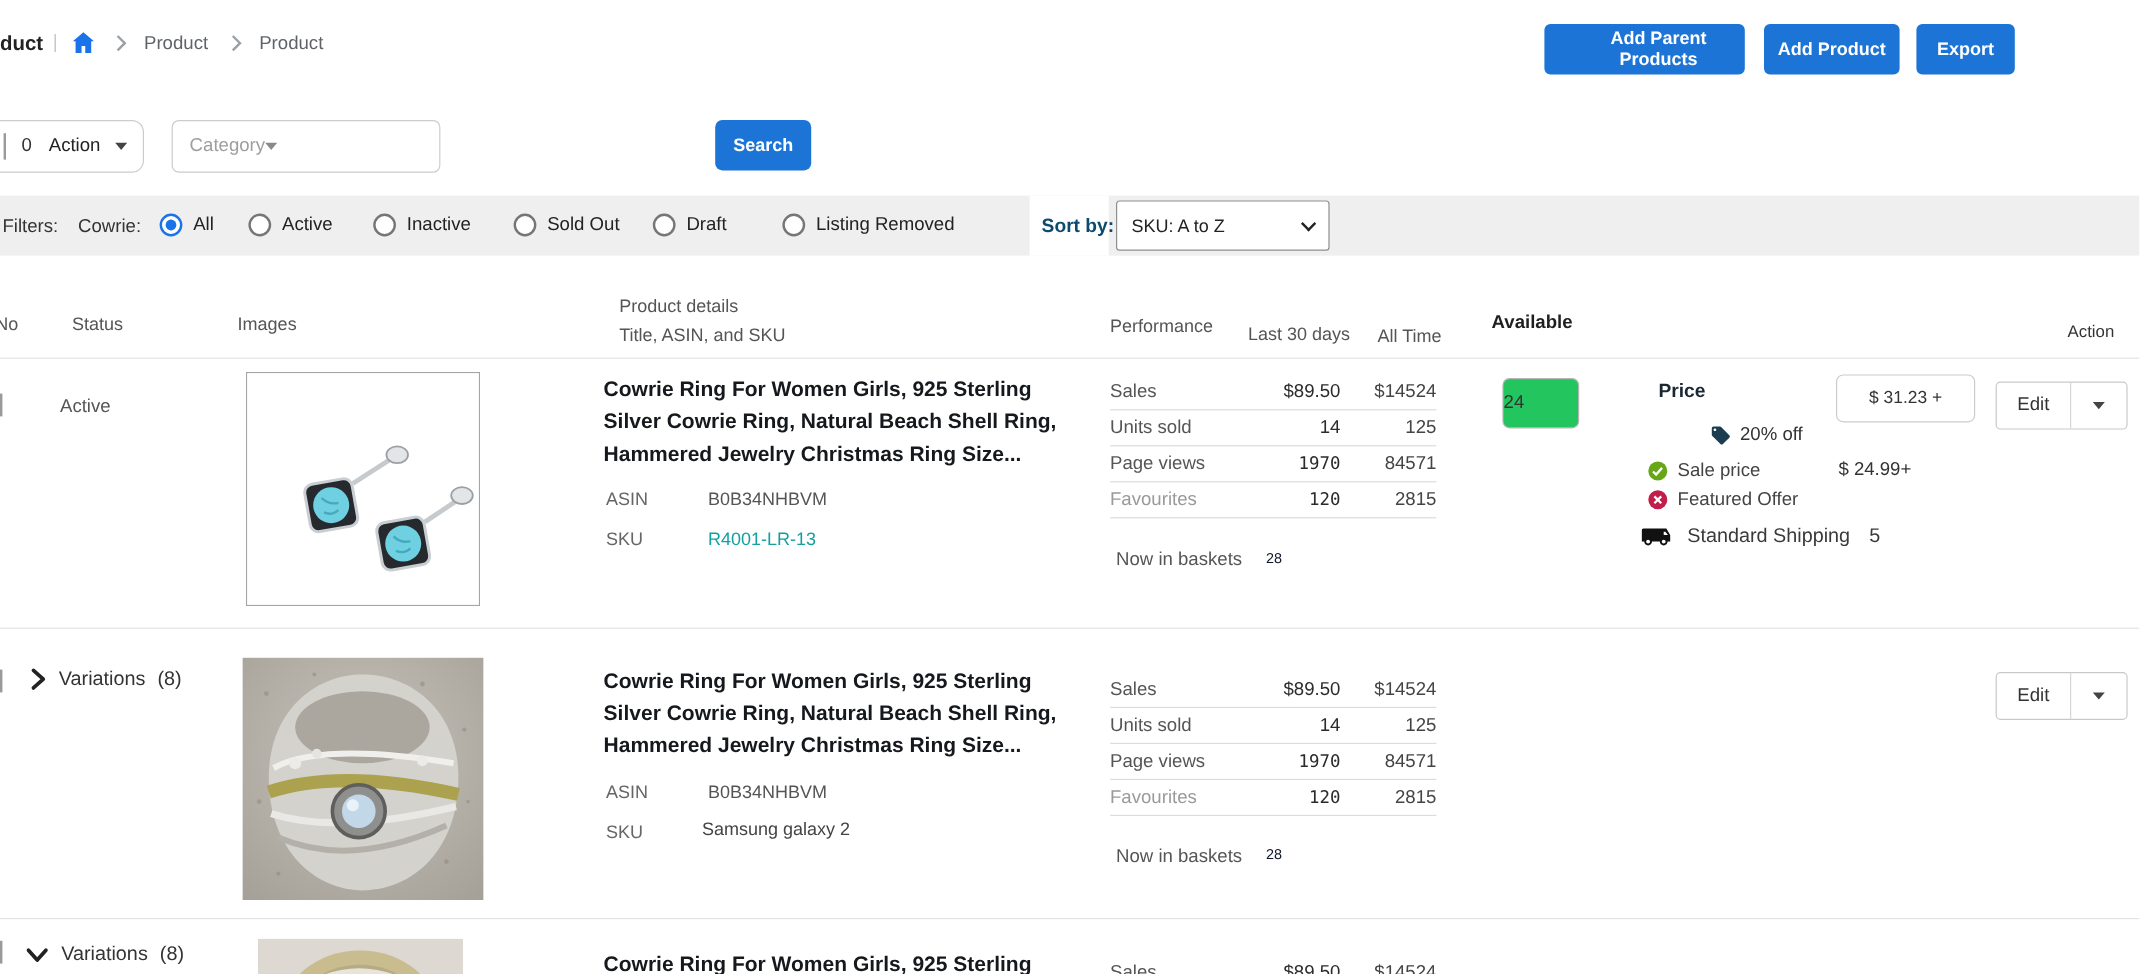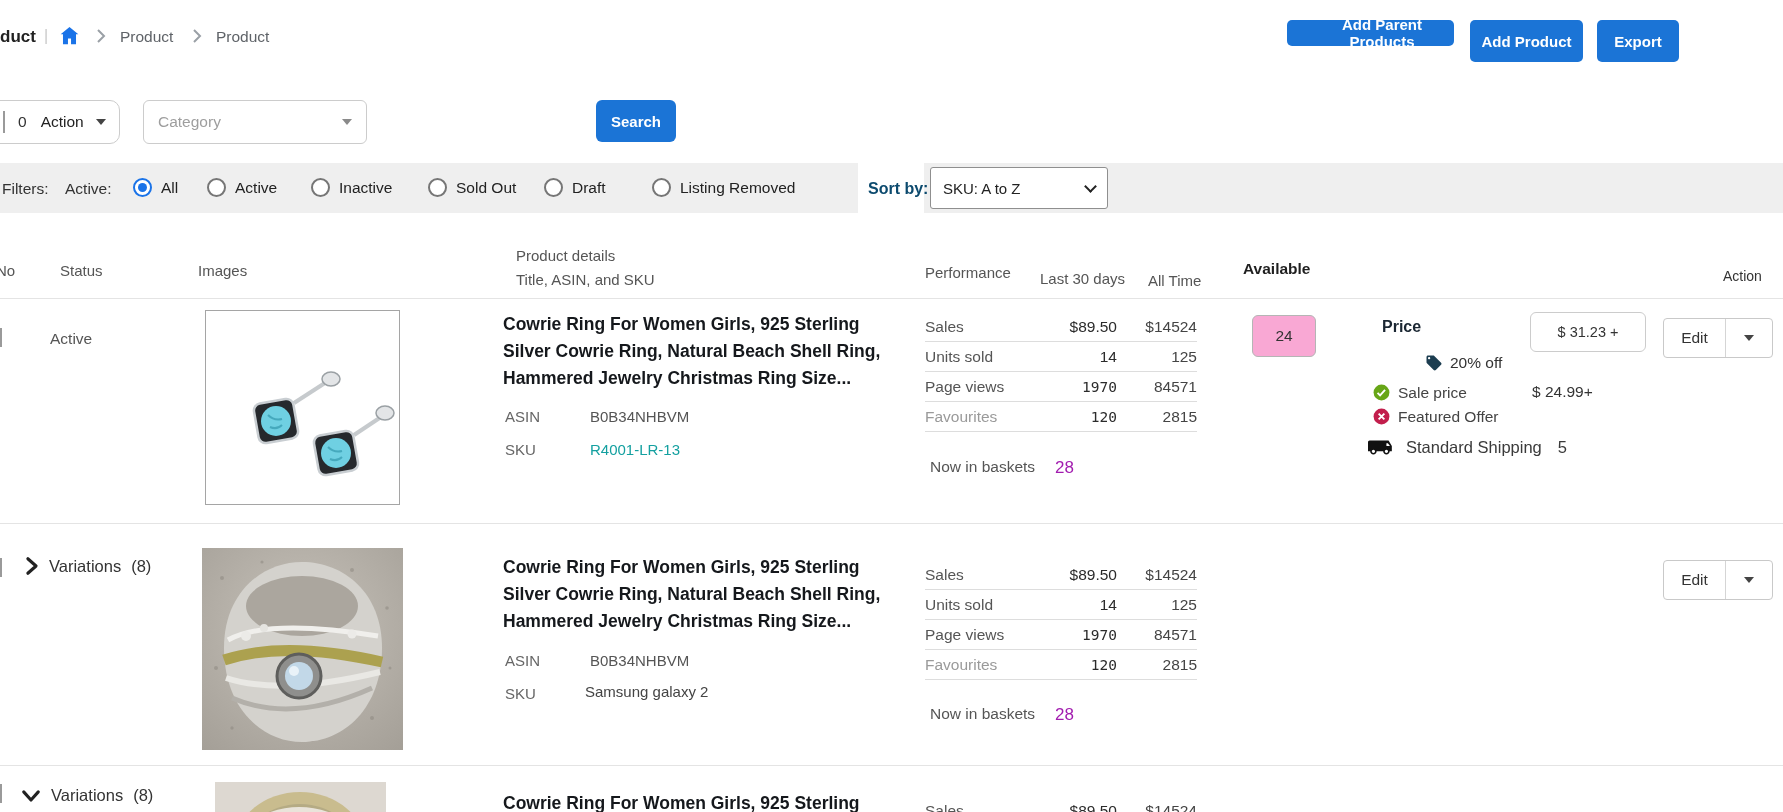--- a/index.html
+++ b/index.html
@@ -53,22 +53,22 @@
   .kv-value { font-size:15px; color:#555; }
   .sku-link { color:#14a0a0; cursor:pointer; }
   .perf { width:272px; }
   .perf-row { height:30px; display:flex; align-items:center; border-bottom:1px solid #ddd; }
   .perf-label { flex:1; font-size:15.5px; color:#555; }
   .perf-label.dim { color:#9a9a9a; }
   .v1 { width:72px; text-align:right; font-size:15.5px; color:#2b2b2b; }
   .v1.mono { font-family:"DejaVu Sans Mono", monospace; font-size:14.5px; }
   .v2 { width:80px; text-align:right; font-size:15.5px; color:#444; }
   .baskets-label { font-size:15.5px; color:#555; }
-  .baskets-val { font-size:17px; color:#a21caf; }
-  .qty-input { border:1px solid #b5b5b5; border-radius:6px; background:#f9a8d4; text-align:center;
+  .baskets-val { font-size:12px; color:#0f172a; }
+  .qty-input { border:1px solid #b5b5b5; border-radius:6px; background:#22c55e; 
     font-family:"Liberation Sans",sans-serif; font-size:15.5px; color:#333; }
   .price-label { font-size:16px; font-weight:700; color:#1b2733; }
   .price-box { border:1px solid #ccc; border-radius:6px; background:#fff; display:flex; align-items:center; justify-content:center; font-size:14.5px; color:#333; }
   .mini-row { display:flex; align-items:center; gap:7px; }
   .mini-txt { font-size:15.5px; color:#444; }
   .money { font-size:15.5px; color:#333; }
   .ship-txt { font-size:16.5px; color:#3a3a3a; }
   .edit-btn { border:1px solid #c9c9c9; border-radius:4px; background:#fff; display:flex; align-items:stretch; }
   .edit-label { flex:1; display:flex; align-items:center; justify-content:center; font-size:15.5px; color:#333; cursor:pointer; }
   .edit-divider { width:1px; background:#d5d5d5; }
@@ -96,43 +96,43 @@
       </svg>
   </span>
   <span class="abs crumb" style="left:120px;top:28px;">Product</span>
   <span class="abs" style="left:190px;top:28px;">
     <svg width="14" height="16" viewBox="0 0 14 16">
         <path d="M4 2l6 6-6 6" stroke="#9aa0a6" stroke-width="2" fill="none"></path>
       </svg>
   </span>
   <span class="abs crumb" style="left:216px;top:28px;">Product</span>
 
-  <button class="abs btn-primary" style="left:1287px;top:20px;width:167px;height:26px;padding-left:23px;">Add Parent Products</button>
+  <button class="abs btn-primary" style="left:1287px;top:20px;width:167px;height:42px;padding-left:23px;">Add Parent Products</button>
   <button class="abs btn-primary" style="left:1470px;top:20px;width:113px;height:42px;">Add Product</button>
   <button class="abs btn-primary" style="left:1597px;top:20px;width:82px;height:42px;">Export</button>
 
   <div class="abs action-btn" style="left:-28px;top:100px;width:148px;height:44px;">
     <span class="clip-line" style="height:22px;margin-left:30px;"></span>
     <span class="sel-count" style="margin-left:13px;">0</span>
     <span class="action-label" style="margin-left:14px;">Action</span>
     <span class="caret-down" style="margin-left:12px;"></span>
   </div>
 
-  <div class="abs field" style="left:143px;top:100px;width:224px;height:44px;padding:0 14px;justify-content:space-between;">
+  <div class="abs field" style="left:143px;top:100px;width:224px;height:44px;padding:0 14px;">
     <span class="placeholder">Category</span>
     <span class="caret-down caret-gray"></span>
   </div>
 
 
   <button class="abs btn-primary" style="left:596px;top:100px;width:80px;height:42px;border-radius:6px;">Search</button>
 
   <div class="abs filterbar" style="left:0;top:163px;width:1783px;height:50px;"></div>
 
   <span class="abs flabel" style="left:2px;top:180px;">Filters:</span>
-  <span class="abs flabel" style="left:65px;top:180px;">Active:</span>
+  <span class="abs flabel" style="left:65px;top:180px;">Cowrie:</span>
 
   <label class="abs radio" style="left:133px;top:178px;">
     <span class="rb selected"></span>
     <span class="lbl">All</span>
   </label>
   <label class="abs radio" style="left:207px;top:178px;">
     <span class="rb"></span>
     <span class="lbl">Active</span>
   </label>
   <label class="abs radio" style="left:311px;top:178px;">

